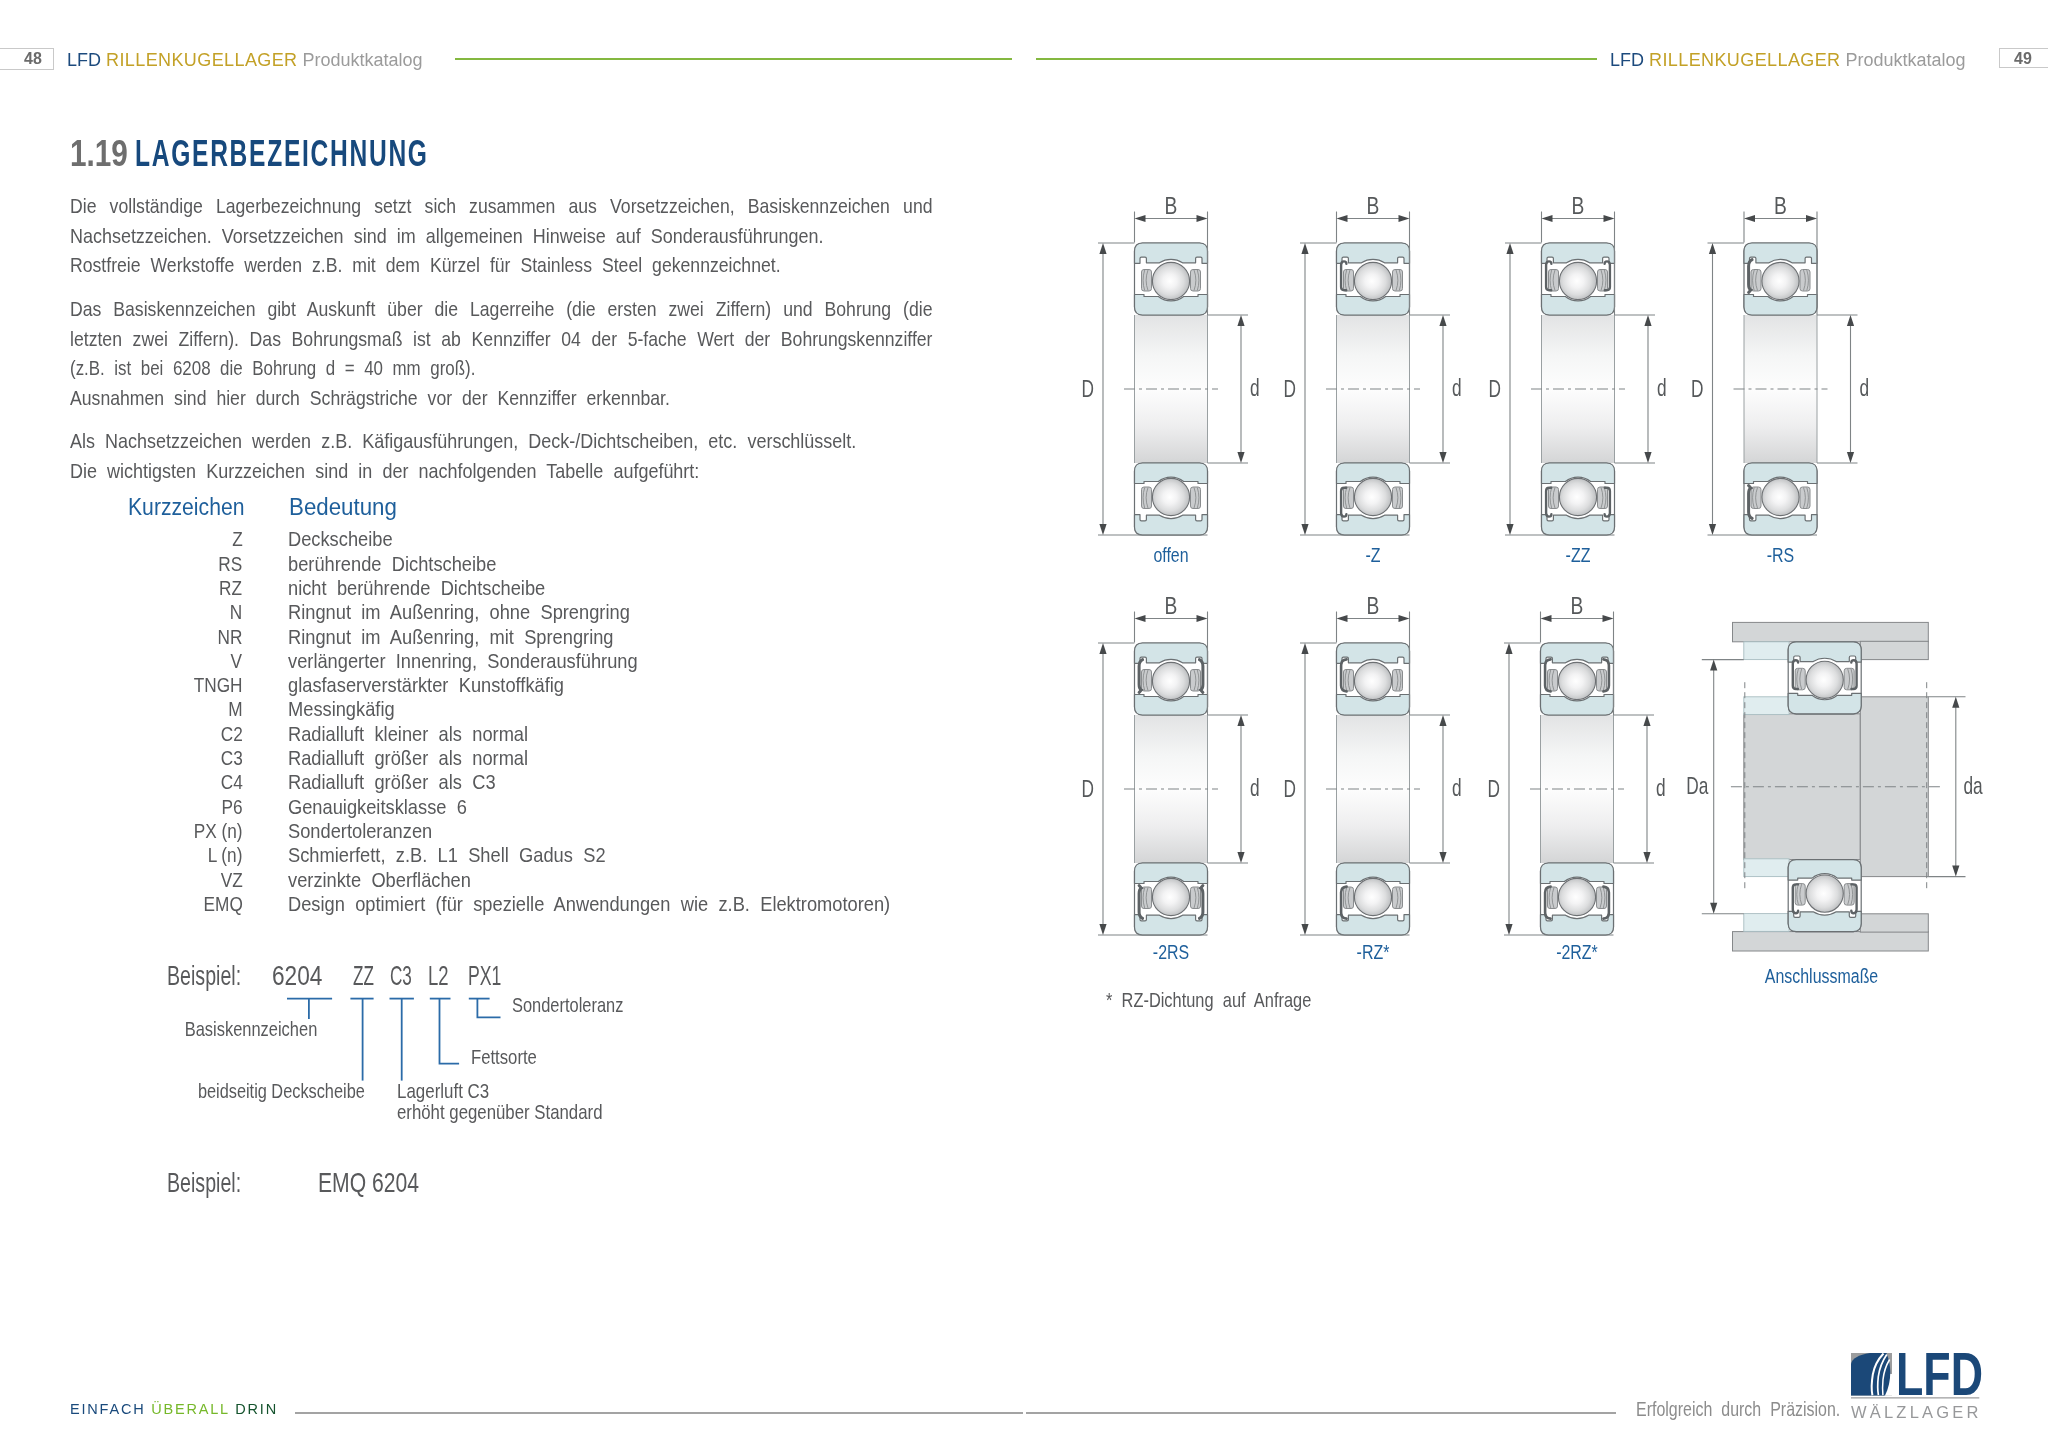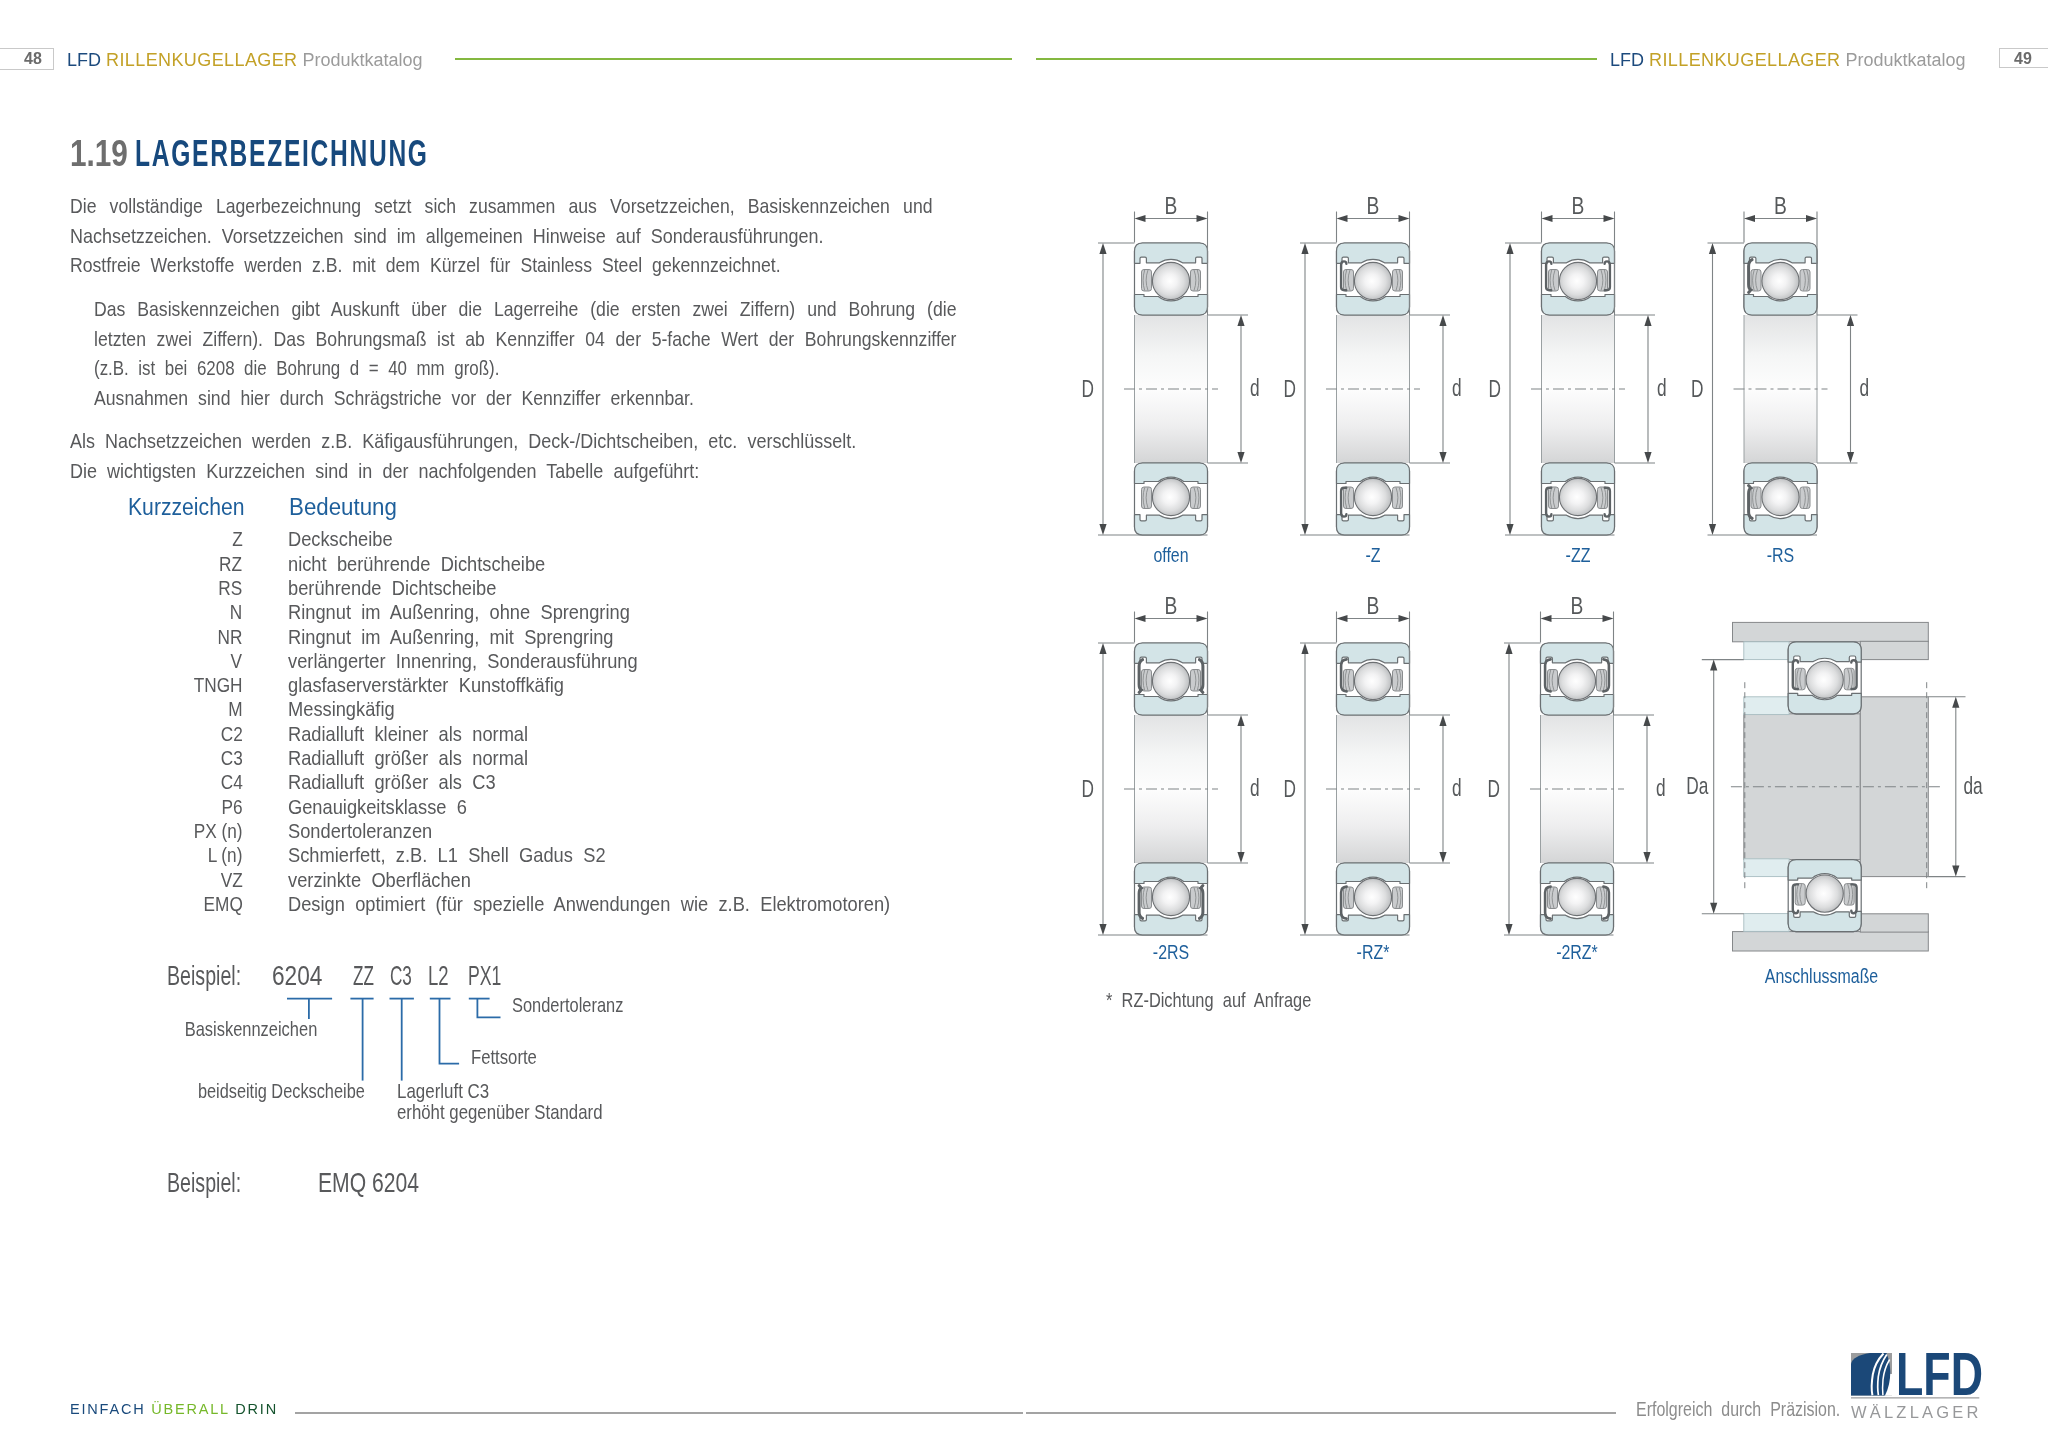--- a/index.html
+++ b/index.html
@@ -37,45 +37,45 @@
   font-size:16px; font-weight:bold; color:#6b6b6b; line-height:20px; text-align:left; padding-left:14px; box-sizing:border-box;">49</div>
 
 <div class="abs" style="left:69.5px; top:135.5px; font-size:36px; line-height:36px; font-weight:bold; color:#6e6e6e; transform:scaleX(0.825); transform-origin:left center;">1.19</div>
 <div class="abs" style="left:134.7px; top:135.5px; font-size:36px; line-height:36px; font-weight:bold; color:#17497d; letter-spacing:2.5px; transform:scaleX(0.683); transform-origin:left center; white-space:nowrap;">LAGERBEZEICHNUNG</div>
 
 <div class="abs body" style="left:70px; top:191px;">
     <div class="jl">Die vollständige Lagerbezeichnung setzt sich zusammen aus Vorsetzzeichen, Basiskennzeichen und</div>
     <div class="nl" style="transform:scaleX(0.855);">Nachsetzzeichen. Vorsetzzeichen sind im allgemeinen Hinweise auf Sonderausführungen.</div>
     <div class="nl" style="transform:scaleX(0.84);">Rostfreie Werkstoffe werden z.B. mit dem Kürzel für Stainless Steel gekennzeichnet.</div>
   </div>
-<div class="abs body" style="left:70px; top:294px;margin-left:24px;">
+<div class="abs body" style="left:70px; top:294px;">
     <div class="jl">Das Basiskennzeichen gibt Auskunft über die Lagerreihe (die ersten zwei Ziffern) und Bohrung (die</div>
     <div class="jl">letzten zwei Ziffern). Das Bohrungsmaß ist ab Kennziffer 04 der 5-fache Wert der Bohrungskennziffer</div>
     <div class="nl" style="transform:scaleX(0.806);">(z.B. ist bei 6208 die Bohrung d = 40 mm groß).</div>
     <div class="nl" style="transform:scaleX(0.84);">Ausnahmen sind hier durch Schrägstriche vor der Kennziffer erkennbar.</div>
   </div>
 <div class="abs body" style="left:70px; top:426px;">
     <div class="nl" style="transform:scaleX(0.856);">Als Nachsetzzeichen werden z.B. Käfigausführungen, Deck-/Dichtscheiben, etc. verschlüsselt.</div>
     <div class="nl" style="transform:scaleX(0.856);">Die wichtigsten Kurzzeichen sind in der nachfolgenden Tabelle aufgeführt:</div>
   </div>
 
 <div class="abs" style="left:128px; top:495.1px; font-size:23px; line-height:24.3px; color:#1e5f9b; transform:scaleX(0.92); transform-origin:left center;">Kurzzeichen</div>
 <div class="abs" style="left:288.5px; top:495.1px; font-size:23px; line-height:24.3px; color:#1e5f9b; transform:scaleX(0.97); transform-origin:left center;">Bedeutung</div>
 <div class="abs" style="left:60px; top:527.4px; font-size:21px; line-height:24.3px;">
 <div class="trow">
       <div class="tk"><span>Z</span></div>
       <div class="tv"><span>Deckscheibe</span></div>
     </div>
 <div class="trow">
+      <div class="tk"><span>RS</span></div>
+      <div class="tv"><span>berührende Dichtscheibe</span></div>
+    </div>
+<div class="trow">
       <div class="tk"><span>RZ</span></div>
       <div class="tv"><span>nicht berührende Dichtscheibe</span></div>
-    </div>
-<div class="trow">
-      <div class="tk"><span>RS</span></div>
-      <div class="tv"><span>berührende Dichtscheibe</span></div>
     </div>
 <div class="trow">
       <div class="tk"><span>N</span></div>
       <div class="tv"><span>Ringnut im Außenring, ohne Sprengring</span></div>
     </div>
 <div class="trow">
       <div class="tk"><span>NR</span></div>
       <div class="tv"><span>Ringnut im Außenring, mit Sprengring</span></div>
     </div>
 <div class="trow">

